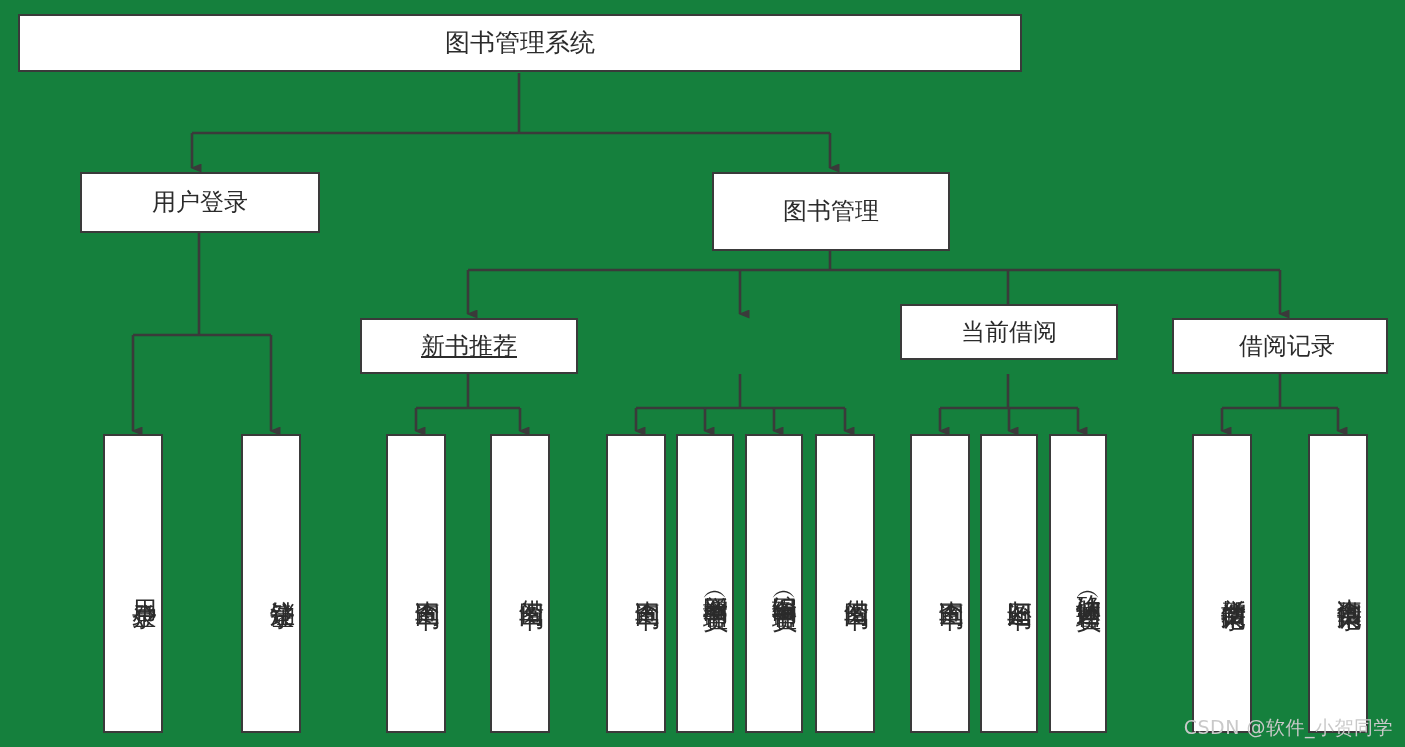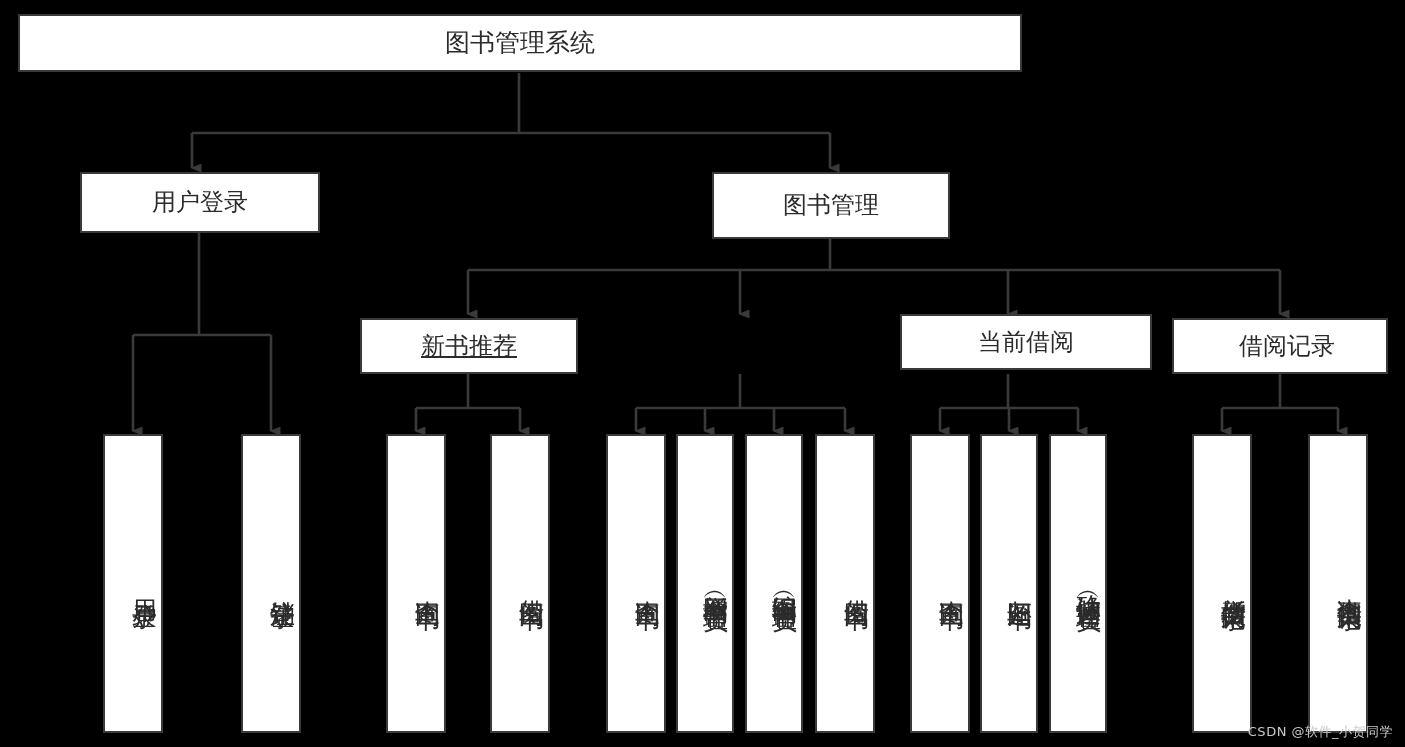--- a/index.html
+++ b/index.html
@@ -8,21 +8,21 @@
     padding: 0;
     background: #ffffff;
   }
   body {
     font-family: "DejaVu Sans", "Liberation Sans", sans-serif;
   }
   #diagram-root {
     position: relative;
     width: 1405px;
     height: 747px;
-    background: #000000;
+    background: #15803d;
     overflow: hidden;
   }
   #connector-layer {
     position: absolute;
     left: 0;
     top: 0;
     width: 1405px;
     height: 747px;
     pointer-events: none;
   }
@@ -63,21 +63,21 @@
   .node-label {
     display: block;
   }
   #root-node {
     font-size: 25px;
   }
   #watermark {
     position: absolute;
     right: 12px;
     bottom: 6px;
-    font-size: 13px;
+    font-size: 19px;
     color: #c9c9c9;
     letter-spacing: 0.5px;
     z-index: 5;
     white-space: nowrap;
   }
 </style>
 </head>
 <body>
 
 <div id="diagram-root">
@@ -133,30 +133,30 @@
   </svg>
 
   <div class="node h-node" id="root-node" style="left:18px; top:14px; width:1004px; height:58px;">
     <span class="node-label">图书管理系统</span>
   </div>
 
   <div class="node h-node" style="left:80px; top:172px; width:240px; height:61px;">
     <span class="node-label">用户登录</span>
   </div>
 
-  <div class="node h-node" style="left:712px; top:172px; width:238px; height:67px;text-align:right;">
+  <div class="node h-node" style="left:712px; top:172px; width:238px; height:79px;text-align:right;">
     <span class="node-label">图书管理</span>
   </div>
 
   <div class="node h-node" style="left:360px; top:318px; width:218px; height:56px;text-decoration:underline;">
     <span class="node-label">新书推荐</span>
   </div>
 
 
-  <div class="node h-node" style="left:900px; top:314px; width:252px; height:56px;">
+  <div class="node h-node" style="left:900px; top:304px; width:218px; height:56px;">
     <span class="node-label">当前借阅</span>
   </div>
 
   <div class="node h-node" style="left:1172px; top:318px; width:216px; height:56px;padding-left:20px;">
     <span class="node-label">借阅记录</span>
   </div>
 
   <div class="node v-node" style="left:103px; top:434px; width:60px; height:299px;">
     <span class="node-label">用户登录</span>
   </div>

